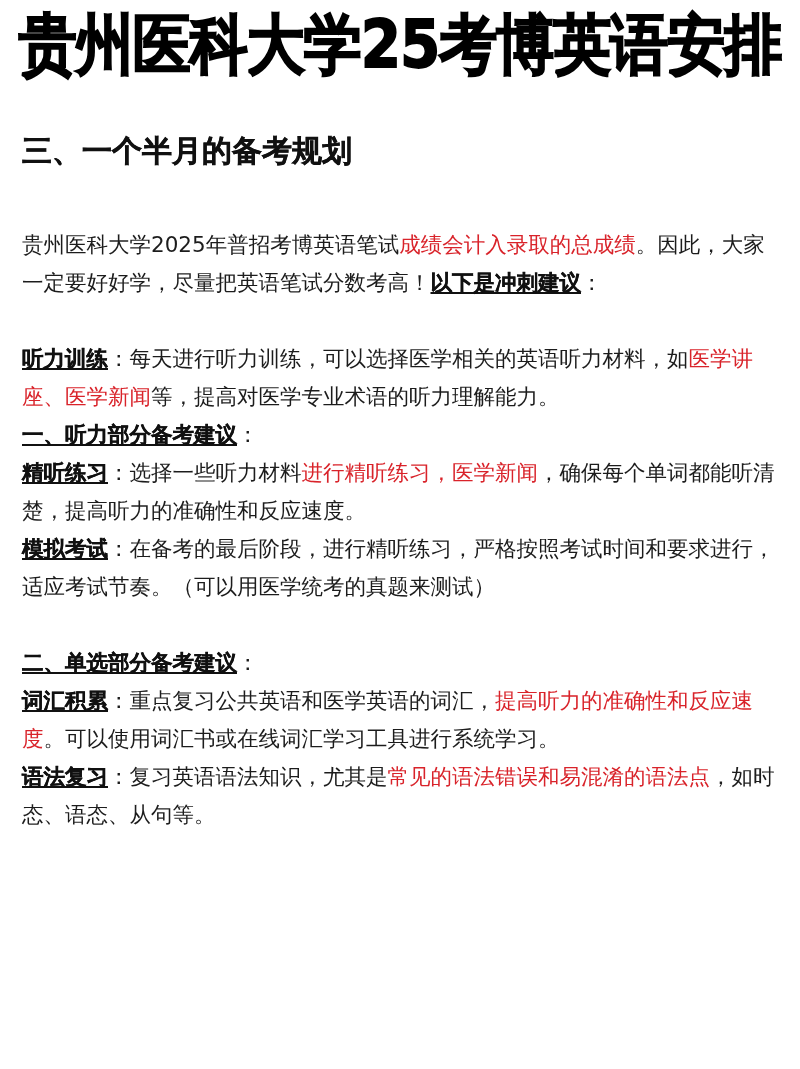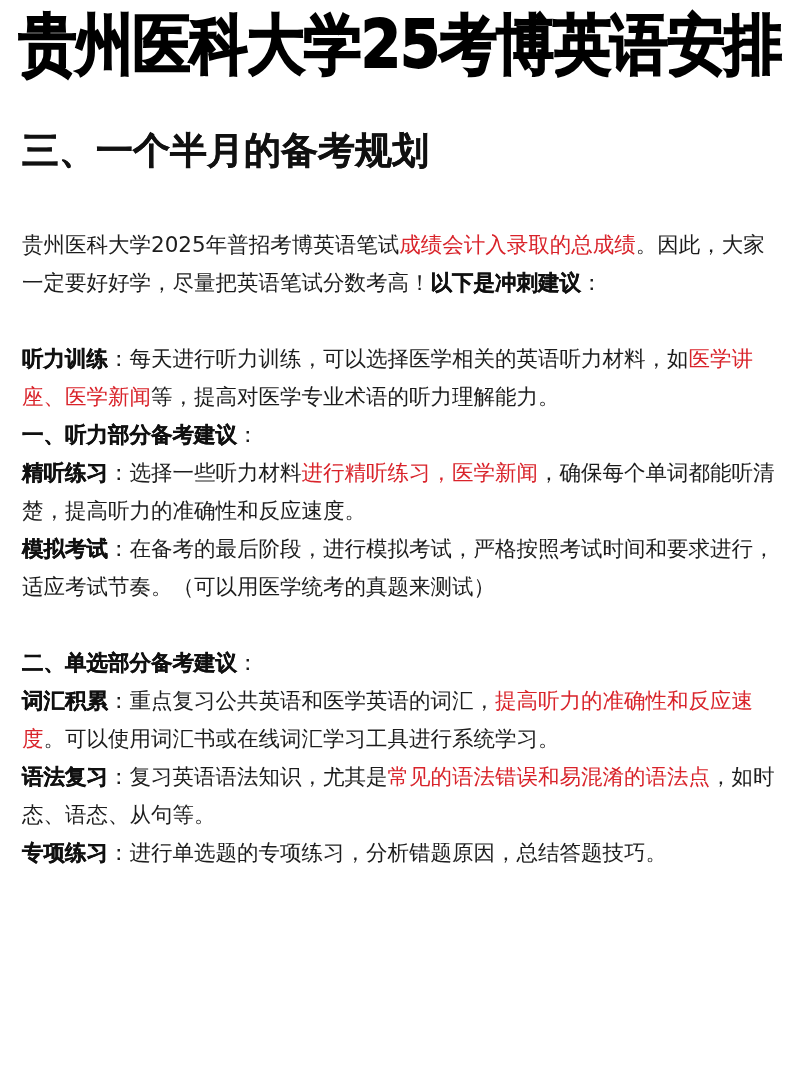--- a/index.html
+++ b/index.html
@@ -28,21 +28,21 @@
       color: #000000;
       white-space: nowrap;
       transform: scaleY(1.12);
       transform-origin: top center;
       -webkit-text-stroke: 1.6px #000;
     }
     .section-heading {
       position: absolute;
       left: 22px;
       top: 133px;
-      font-size: 37px;
+      font-size: 30px;
       font-weight: bold;
       line-height: 36px;
       color: #111111;
       -webkit-text-stroke: 0.4px #111;
     }
     .content {
       position: absolute;
       left: 22px;
       top: 226px;
       width: 760px;
@@ -52,20 +52,21 @@
     }
     .content p {
       margin: 0;
     }
     .content .gap {
       height: 38px;
     }
     .bold {
       font-weight: bold;
       color: #111111;
+      text-decoration: underline;
       -webkit-text-stroke: 0.3px #111;
     }
     .red {
       color: #d9232a;
       text-decoration-color: #d9232a;
       text-underline-offset: 4px;
       text-decoration-thickness: 2px;
     }
   </style>
 </head>
@@ -80,25 +81,24 @@
   <p><span>贵州医科大学2025年普招考博英语笔试</span><span class="red">成绩会计入录取的总成绩</span><span>。因此，大家一定要好好学，尽量把英语笔试分数考高！</span><span class="bold">以下是冲刺建议</span><span>：</span></p>
 
   <div class="gap"></div>
 
   <p><span class="bold">听力训练</span><span>：</span><span>每天进行听力训练，可以选择医学相关的英语听力材料，如</span><span class="red">医学讲座、医学新闻</span><span>等，提高对医学专业术语的听力理解能力。</span></p>
 
   <p><span class="bold">一、听力部分备考建议</span><span>：</span></p>
 
   <p><span class="bold">精听练习</span><span>：</span><span>选择一些听力材料</span><span class="red">进行精听练习，医学新闻</span><span>，确保每个单词都能听清楚，提高听力的准确性和反应速度。</span></p>
 
-  <p><span class="bold">模拟考试</span><span>：</span><span>在备考的最后阶段，进行模拟考试，严格按照考试时间和要求进行，适应考试节奏。（可以用医学统考的真题来测试）</span></p>
+  <p><span class="bold">模拟考试</span><span>：</span><span>在备考的最后阶段，进行精听练习，严格按照考试时间和要求进行，适应考试节奏。（可以用医学统考的真题来测试）</span></p>
 
   <div class="gap"></div>
 
   <p><span class="bold">二、单选部分备考建议</span><span>：</span></p>
 
   <p><span class="bold">词汇积累</span><span>：</span><span>重点复习公共英语和医学英语的词汇，</span><span class="red">提高听力的准确性和反应速度</span><span>。可以使用词汇书或在线词汇学习工具进行系统学习。</span></p>
 
   <p><span class="bold">语法复习</span><span>：</span><span>复习英语语法知识，尤其是</span><span class="red">常见的语法错误和易混淆的语法点</span><span>，如时态、语态、从句等。</span></p>
 
-  <p><span class="bold">专项练习</span><span>：</span><span>进行单选题的专项练习，分析错题原因，总结答题技巧。</span></p>
 
 </div>
 
 </body></html>

